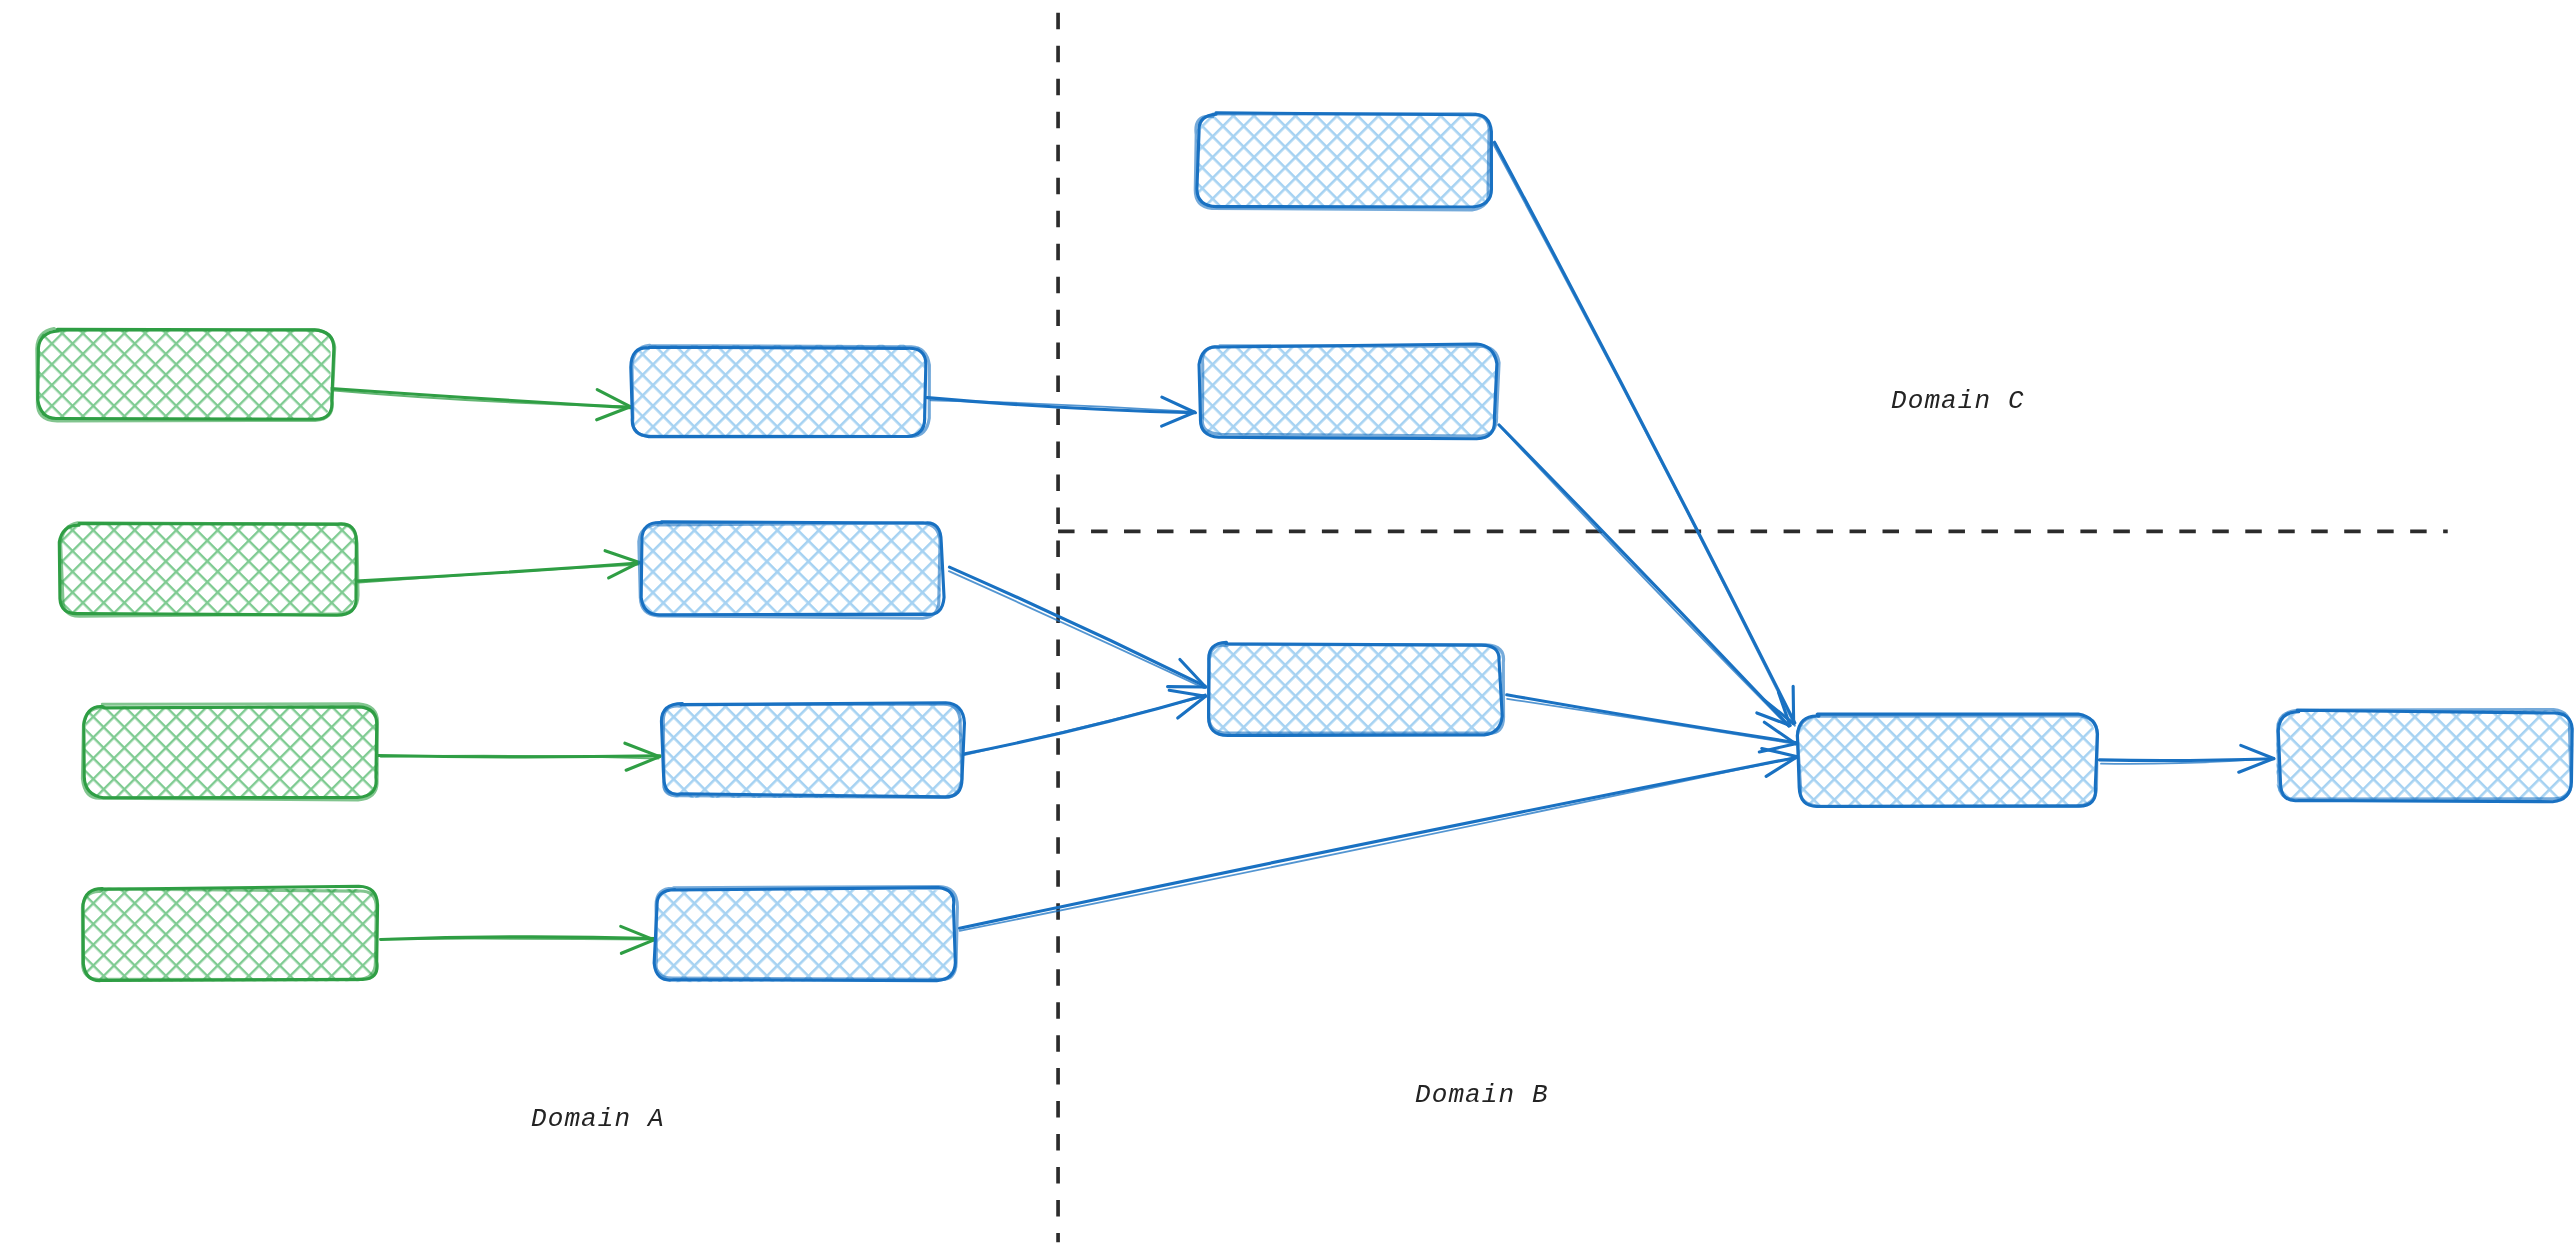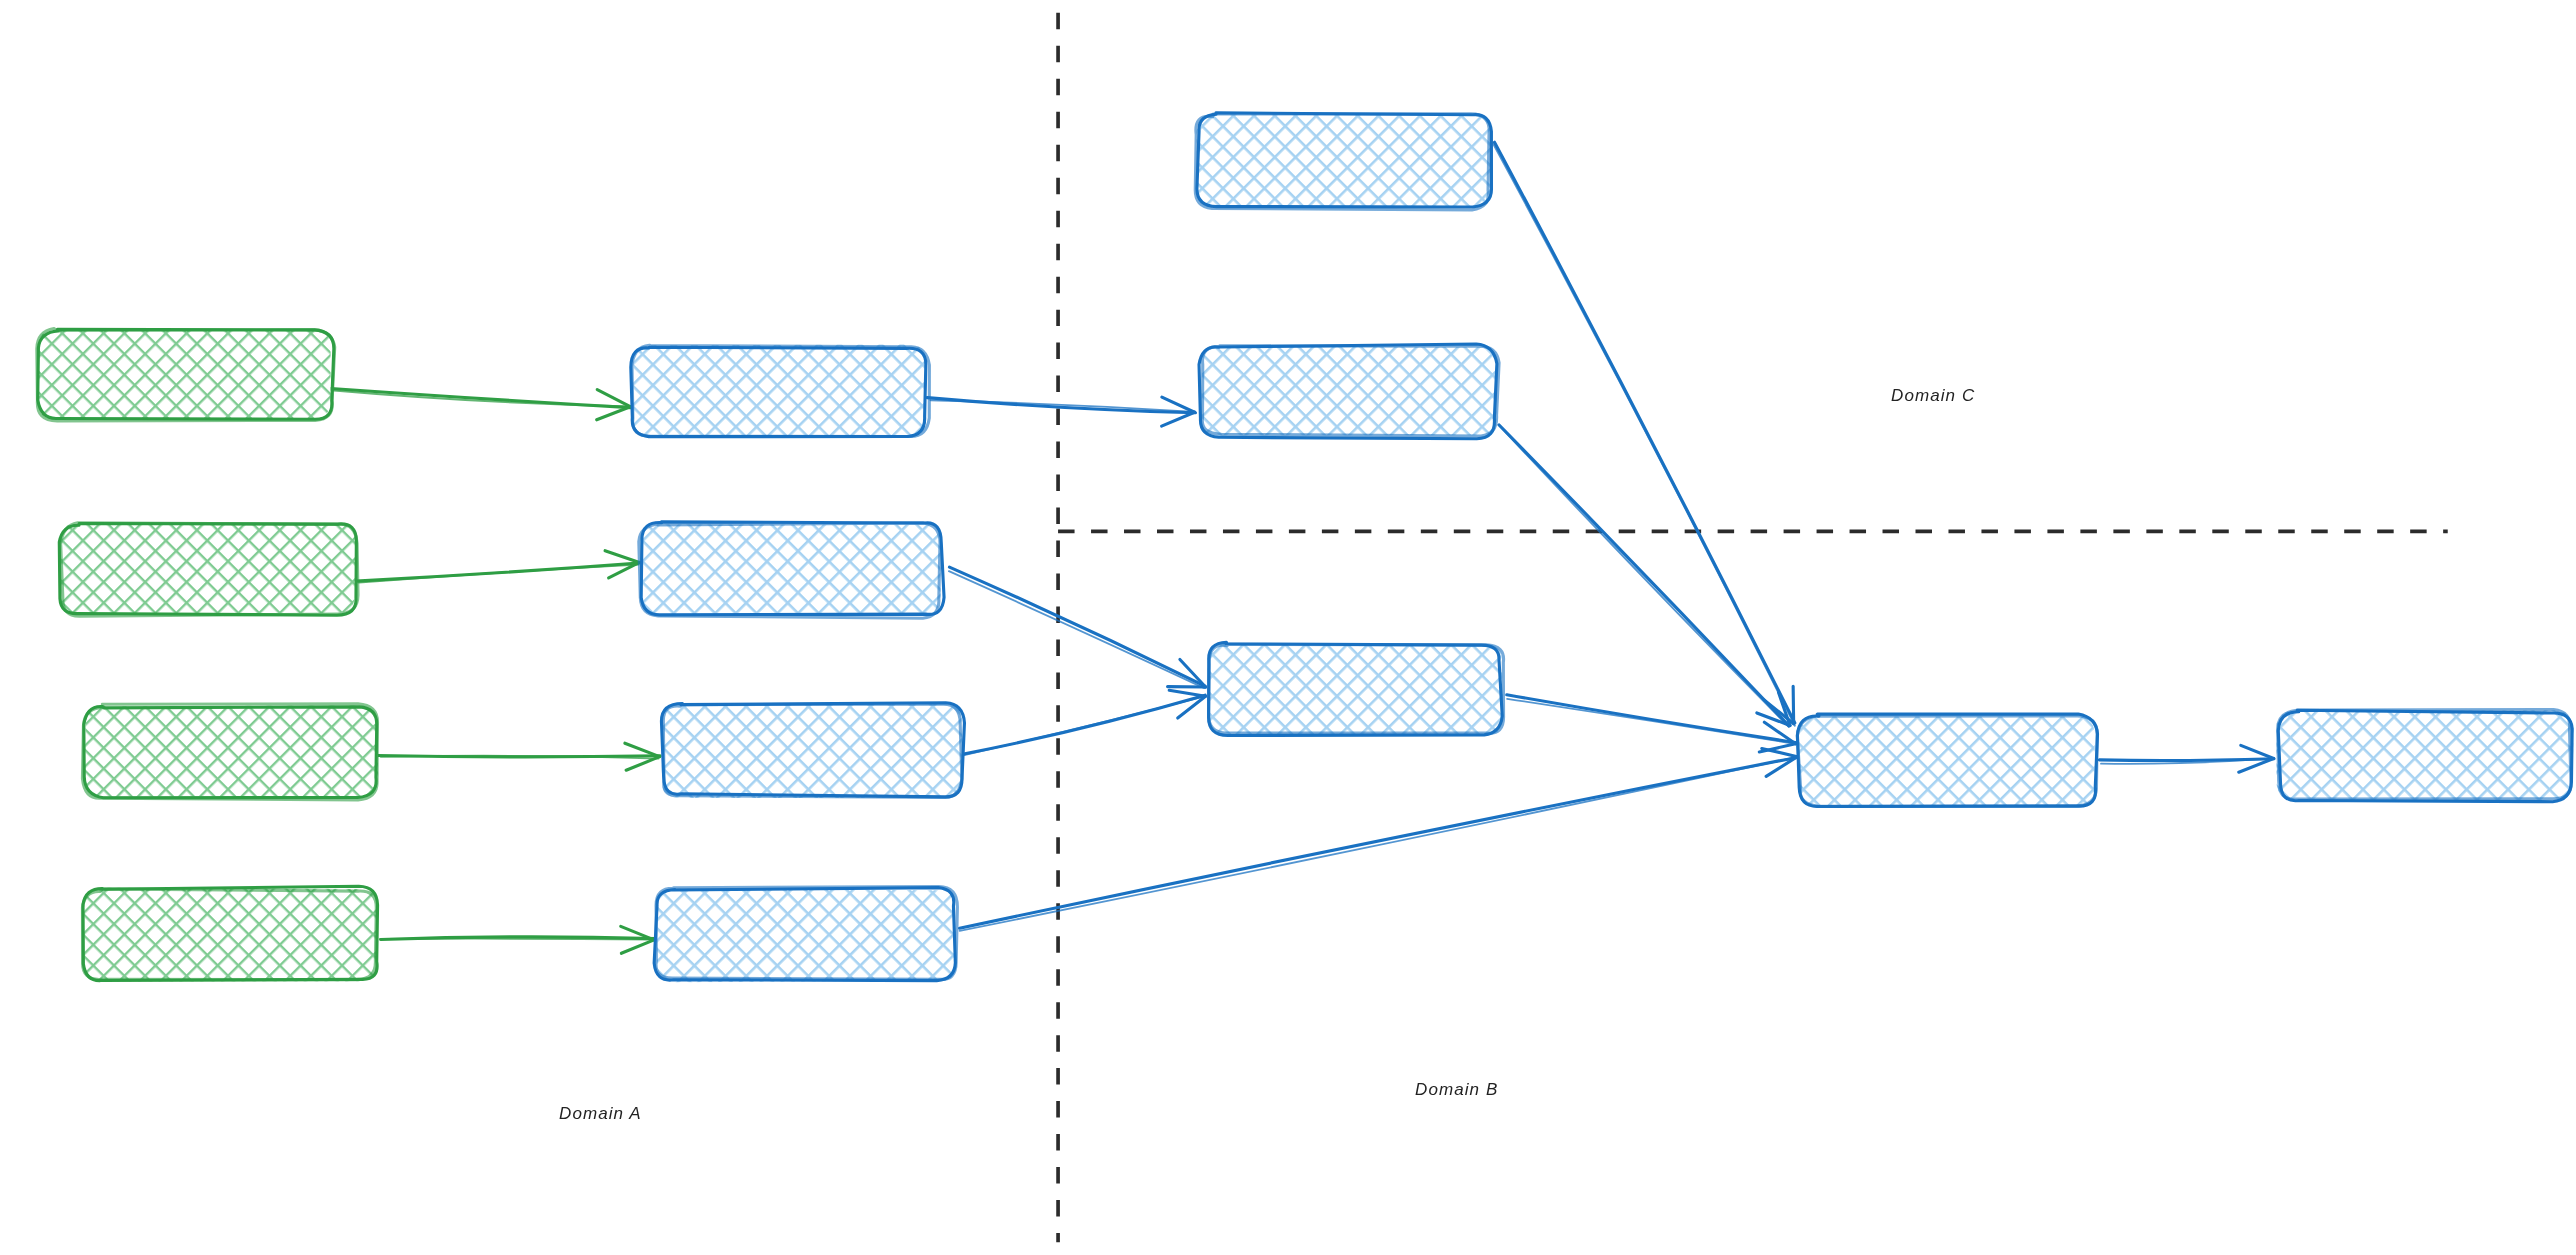--- a/index.html
+++ b/index.html
@@ -17,22 +17,22 @@
   }
   #diagram-svg {
     position: absolute;
     left: 0;
     top: 0;
     width: 2576px;
     height: 1255px;
   }
   .domain-label {
     position: absolute;
-    font-family: Liberation Sans, sans-serif;
-    font-size: 17px;
+    font-family: Liberation Mono, monospace;
+    font-size: 26px;
     font-style: italic;
     font-weight: 400;
     letter-spacing: 1.1px;
     color: #232323;
     white-space: nowrap;
     user-select: none;
   }
 </style>
 </head>
 <body>
@@ -194,19 +194,19 @@
         </g>
         <g>
           <path d="M2505.076725006232,776.6048761143372 L2788.763371850533,775.3400636442658 Q2809.823422123968,775.9975184213358 2809.280475141332,796.5103281749927 L2808.3618945134626,853.2686484344623 Q2807.988272453467,873.5866784581852 2789.7708057661407,873.9267303477632 L2505.9450079928824,873.0895561225199 Q2486.098095680446,874.0591828357705 2484.8311084753045,853.0164521223942 L2485.1265858340666,795.1091650731439 Q2484.7689802890495,775.0704047925167 2504.2163264992723,776.3277727378196 Z" fill="url(#hatch-blue)" stroke="none"></path>
           <path d="M2507.8492956179425,775.2652072921699 L2787.316820265407,778.3567500144042 Q2806.282525540461,778.0871920613978 2807.8675055521853,795.2308726325775 L2807.042359949575,853.57009983229 Q2806.078206182494,873.5674273984356 2786.580001713047,875.1475396180282 L2509.607605460849,873.8229203241984 Q2489.726055625699,876.4468789130668 2489.4426198040337,854.4058899899973 L2487.0080304169137,797.9141793278577 Q2487.6241917636357,777.0855317139465 2509.3660550151794,776.9740166687286 Z" fill="none" stroke="#1971c2" stroke-width="3.4" stroke-linejoin="round" opacity="1"></path>
           <path d="M2507.1291975989607,775.2131068721475 L2787.5779378430816,774.6372418415906 Q2807.591974736933,776.9872097992278 2804.8986382488624,795.8705641049289 L2806.5499191296053,853.7263871448703 Q2808.170055391346,872.7020989669031 2785.0363159184517,872.1147310743643 L2505.928334714811,872.2656743537009 Q2487.7290525463077,874.3400603553001 2487.442412378938,851.9654227504345 L2486.3432416936116,795.3884878174348 Q2486.725241663272,777.3018751169097 2508.3020353346606,775.0884008421974 Z" fill="none" stroke="#1971c2" stroke-width="3.4" stroke-linejoin="round" opacity="0.6"></path>
         </g>
       </g>
   </svg>
 
   <div id="labels-layer">
-      <div class="domain-label" style="left: 531px; top: 1104px; margin-left: 28px;">Domain A</div>
+      <div class="domain-label" style="left: 531px; top: 1104px;">Domain A</div>
       <div class="domain-label" style="left: 1415px; top: 1080px;">Domain B</div>
       <div class="domain-label" style="left: 1891px; top: 386px;">Domain C</div>
     </div>
 
 </div>
 
 
 </body></html>

